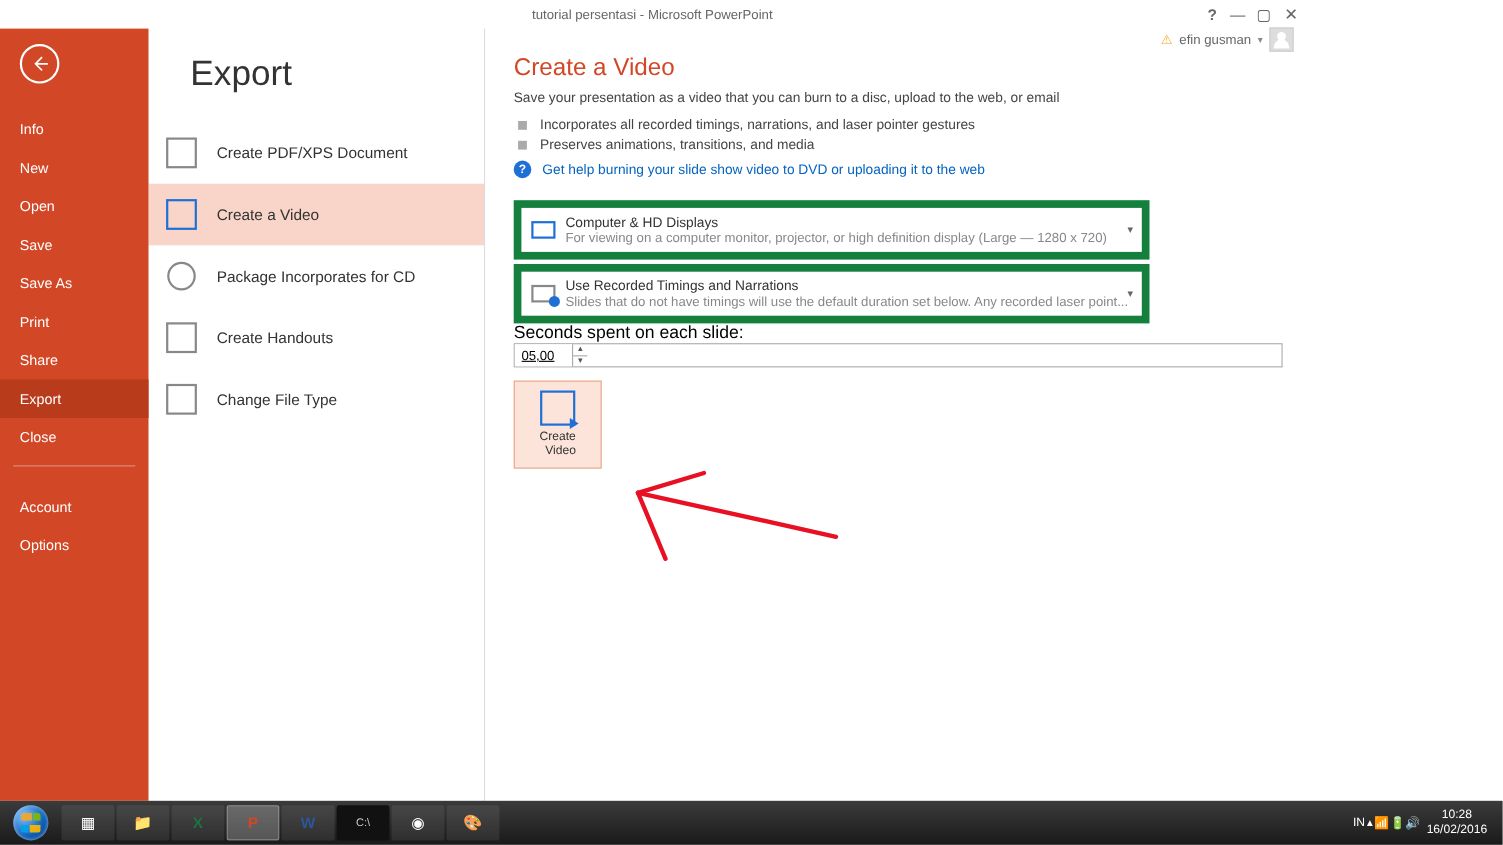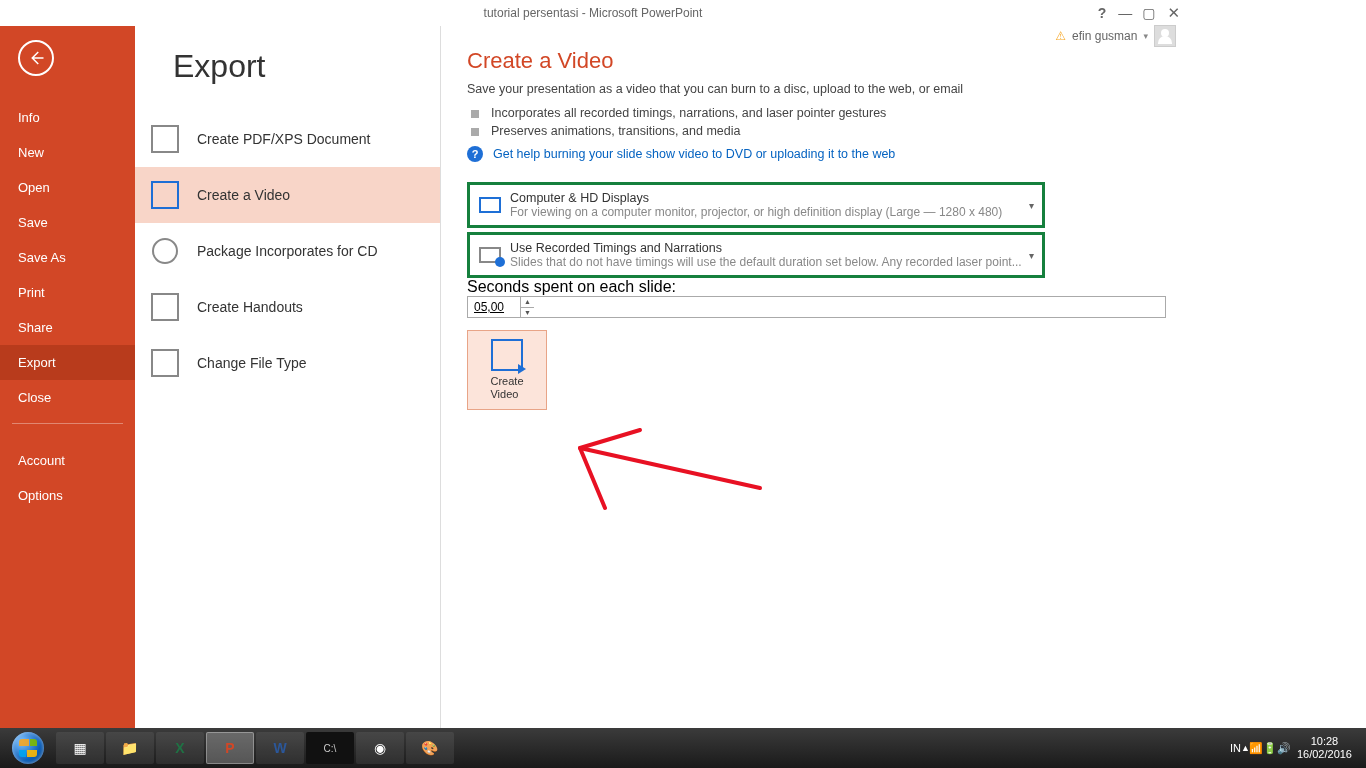--- a/index.html
+++ b/index.html
@@ -38,37 +38,37 @@
 
   .rightcol { padding: 22px 20px 20px 26px; flex:1; }
   .rtitle { font-size: 22px; color:#d24726; font-weight:400; margin-bottom: 8px; }
   .rdesc { font-size: 12.5px; color:#444; margin-bottom: 10px; }
   .bulrow { display:flex; align-items:flex-start; gap: 12px; font-size: 12.5px; color:#444; margin: 4px 0 4px 4px; }
   .bmark { width: 8px; height: 8px; background:#aaa; margin-top:4px; }
   .helprow { display:flex; align-items:center; gap: 10px; margin: 8px 0 20px 0; }
   .helpicon { width:16px; height:16px; border-radius:50%; background:#1e6fd6; color:#fff; font-size:11px; display:flex; align-items:center; justify-content:center; font-weight:bold; }
   .helplink { color:#0563c1; font-size:12.5px; }
 
-  .dropbox { border:3px solid #15803d; width: 578px; display:flex; align-items:center; position:relative; }
+  .dropbox { border:7px solid #15803d; width: 578px; display:flex; align-items:center; position:relative; }
   .dropbox + .dropbox { margin-top: 4px; }
   .dicon { width:40px; height:40px; display:flex; align-items:center; justify-content:center; color:#1e6fd6; }
   .dtexts { flex:1; padding: 4px 0; }
   .dt1 { font-size: 12.5px; color:#333; }
   .dt2 { font-size: 12px; color:#888; }
   .darrow { position:absolute; right:8px; font-size:10px; color:#666; }
   .spin { display:flex; border:1px solid #aaa; height:22px; }
   .spin input { border:none; width:52px; padding:0 6px; font-size:12px;text-decoration:underline; }
   .spinbtns { width:14px; display:flex; flex-direction:column; border-left:1px solid #aaa; }
   .spinbtns div { flex:1; font-size:7px; display:flex; align-items:center; justify-content:center; color:#555; }
   .spinbtns div:first-child { border-bottom:1px solid #aaa; }
 
   .createbtn { margin-top:12px; width:80px; height:80px; border:1px solid #e8a487; background:#fce4da; display:flex; flex-direction:column; align-items:center; justify-content:center; gap:4px; }
   .createbtn .cicon { width:32px; height:32px; border:2px solid #1e6fd6; position:relative; }
   .createbtn .cicon::after { content:""; position:absolute; right:-5px; bottom:-5px; width:0; height:0; border-left:8px solid #1e6fd6; border-top:5px solid transparent; border-bottom:5px solid transparent; }
-  .createbtn span { font-size: 11px; color:#333; text-align:left; line-height:1.2; }
+  .createbtn span { font-size: 11px; color:#333; text-align:right; line-height:1.2; }
 
   
   .annot { position:absolute; left:560px; top:418px; pointer-events:none; }
 
   
   .taskbar { position:absolute; left:0; right:0; bottom:0; height:40px; background: linear-gradient(#3b3b3b,#1a1a1a); display:flex; align-items:center; padding: 0 4px; }
   .start { width:48px; height:40px; display:flex; align-items:center; justify-content:center; }
   .orb { width:32px; height:32px; border-radius:50%; background: radial-gradient(circle at 30% 30%, #7fc2ff, #0a5db7 60%, #053a75); box-shadow: inset 0 0 4px rgba(255,255,255,0.6); position:relative; }
   .orb::after { content:""; display:block; position:absolute; inset:7px; background:
      linear-gradient(#f6a623,#f6a623) left top/10px 7px no-repeat,
@@ -182,21 +182,21 @@
           <div class="helpicon">?</div>
           <div class="helplink">Get help burning your slide show video to DVD or uploading it to the web</div>
         </div>
 
         <div class="dropbox">
           <div class="dicon">
               <div style="width:22px;height:16px;border:2px solid #1e6fd6;"></div>
             </div>
           <div class="dtexts">
             <div class="dt1">Computer &amp; HD Displays</div>
-            <div class="dt2">For viewing on a computer monitor, projector, or high definition display  (Large — 1280 x 480)</div>
+            <div class="dt2">For viewing on a computer monitor, projector, or high definition display  (Large — 1280 x 720)</div>
           </div>
           <div class="darrow">▾</div>
         </div>
 
         <div class="dropbox">
           <div class="dicon">
               <div style="width:22px;height:16px;border:2px solid #888;position:relative;">
                 <div style="position:absolute;right:-6px;bottom:-6px;width:10px;height:10px;border-radius:50%;background:#1e6fd6;"></div>
               </div>
             </div>

